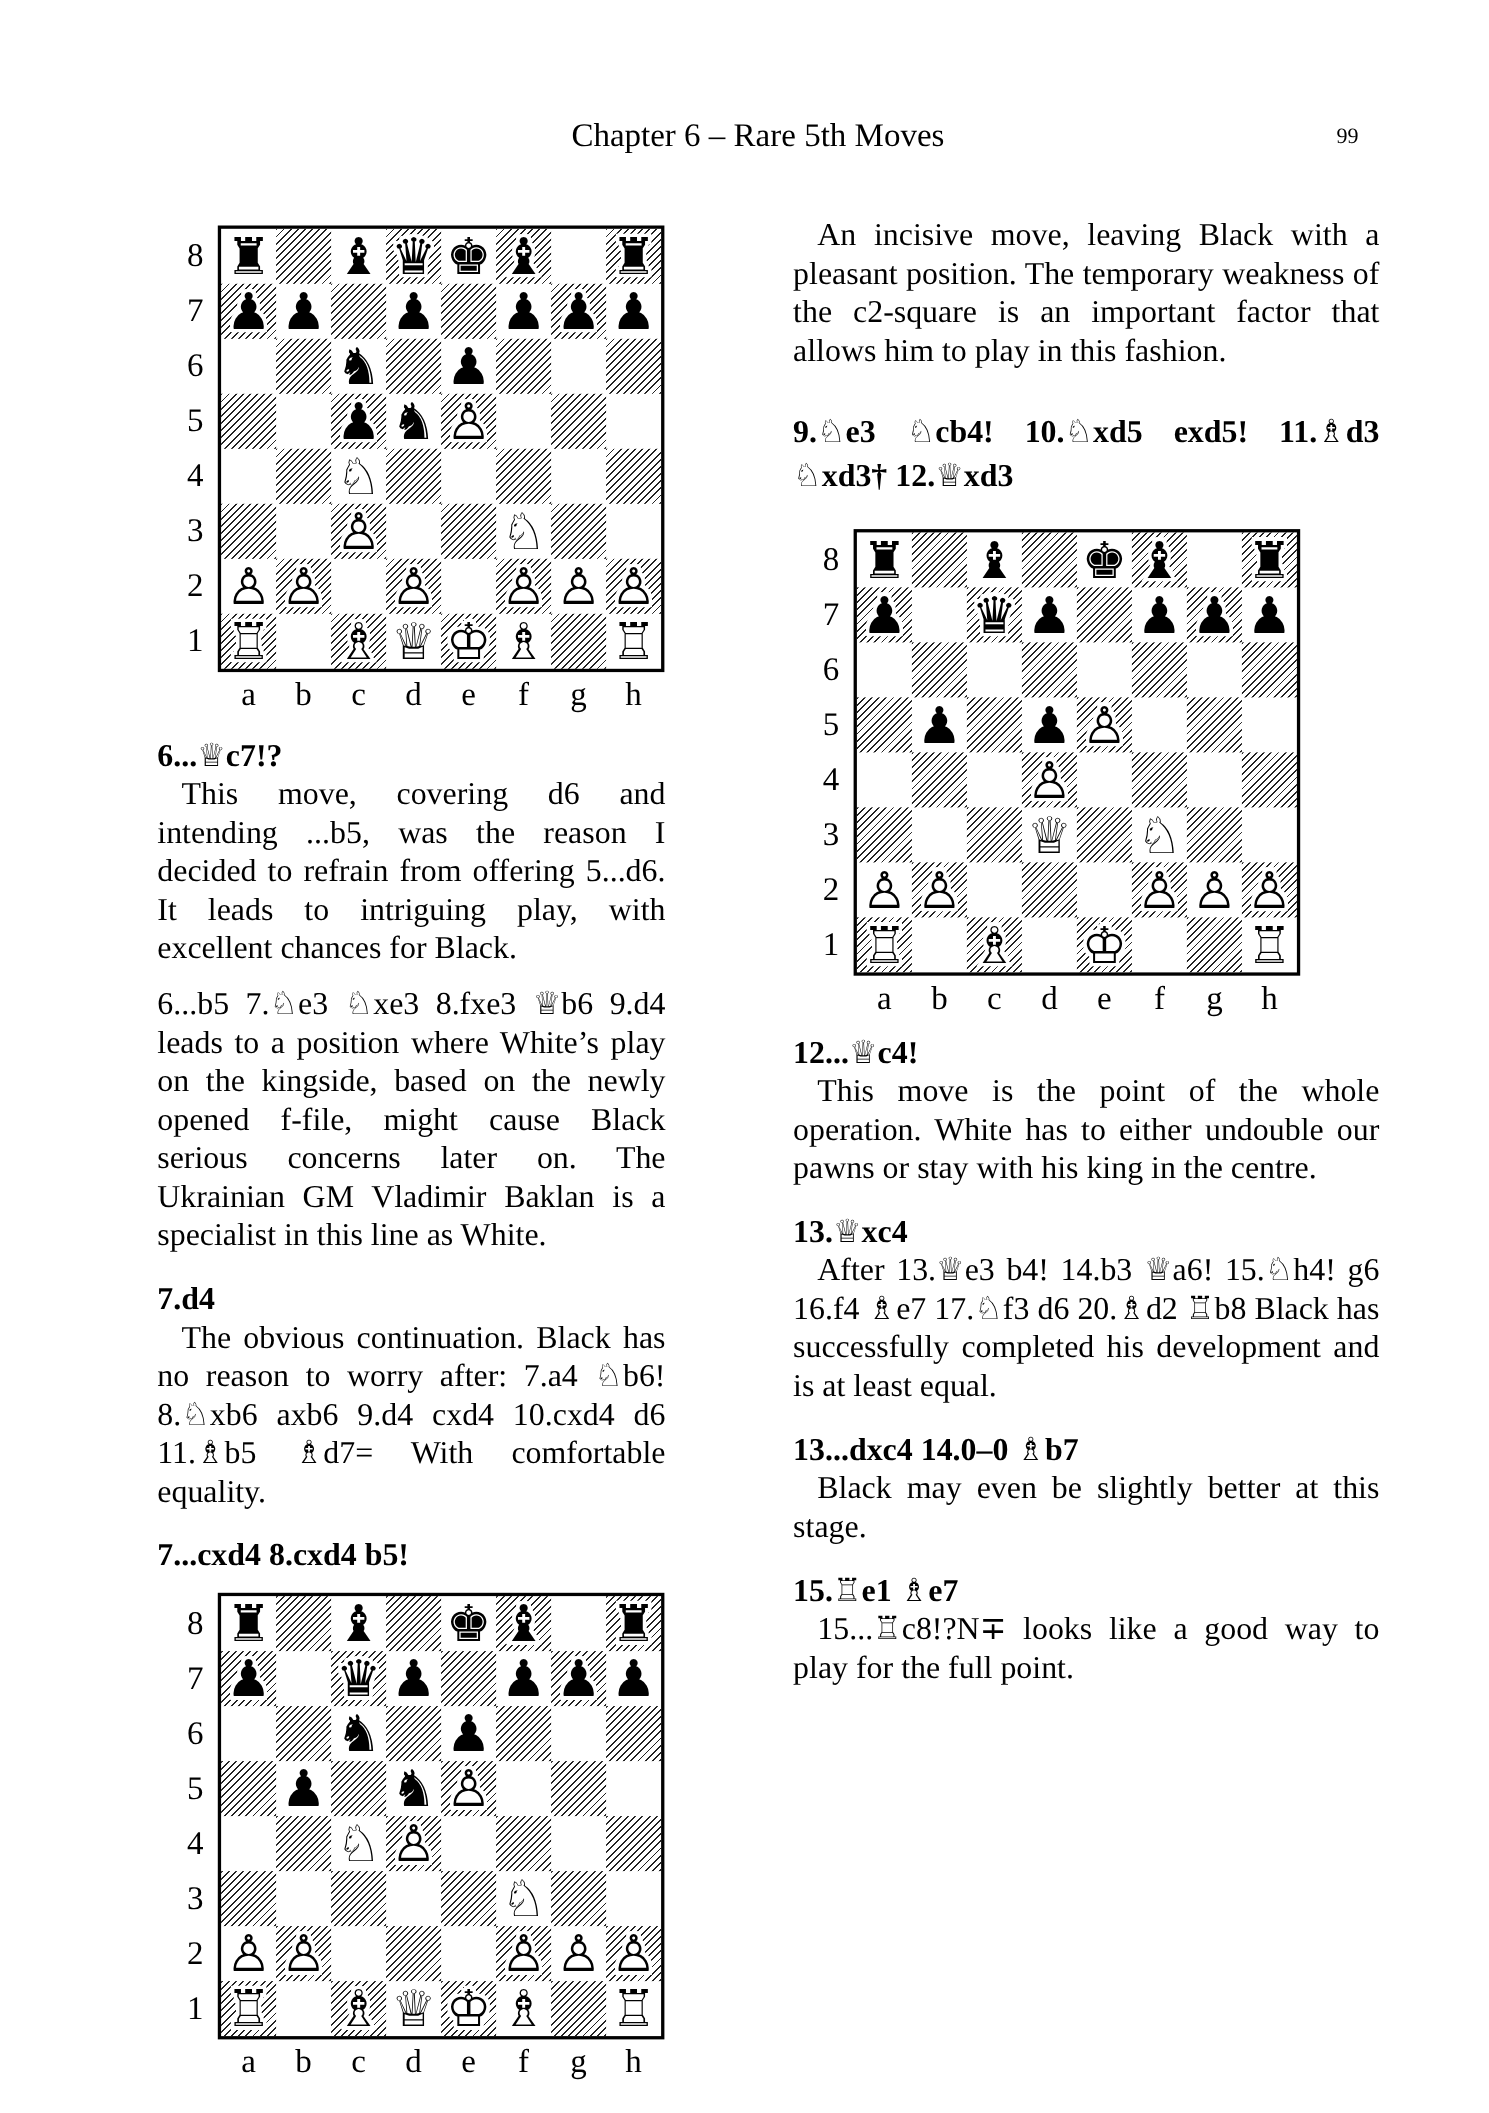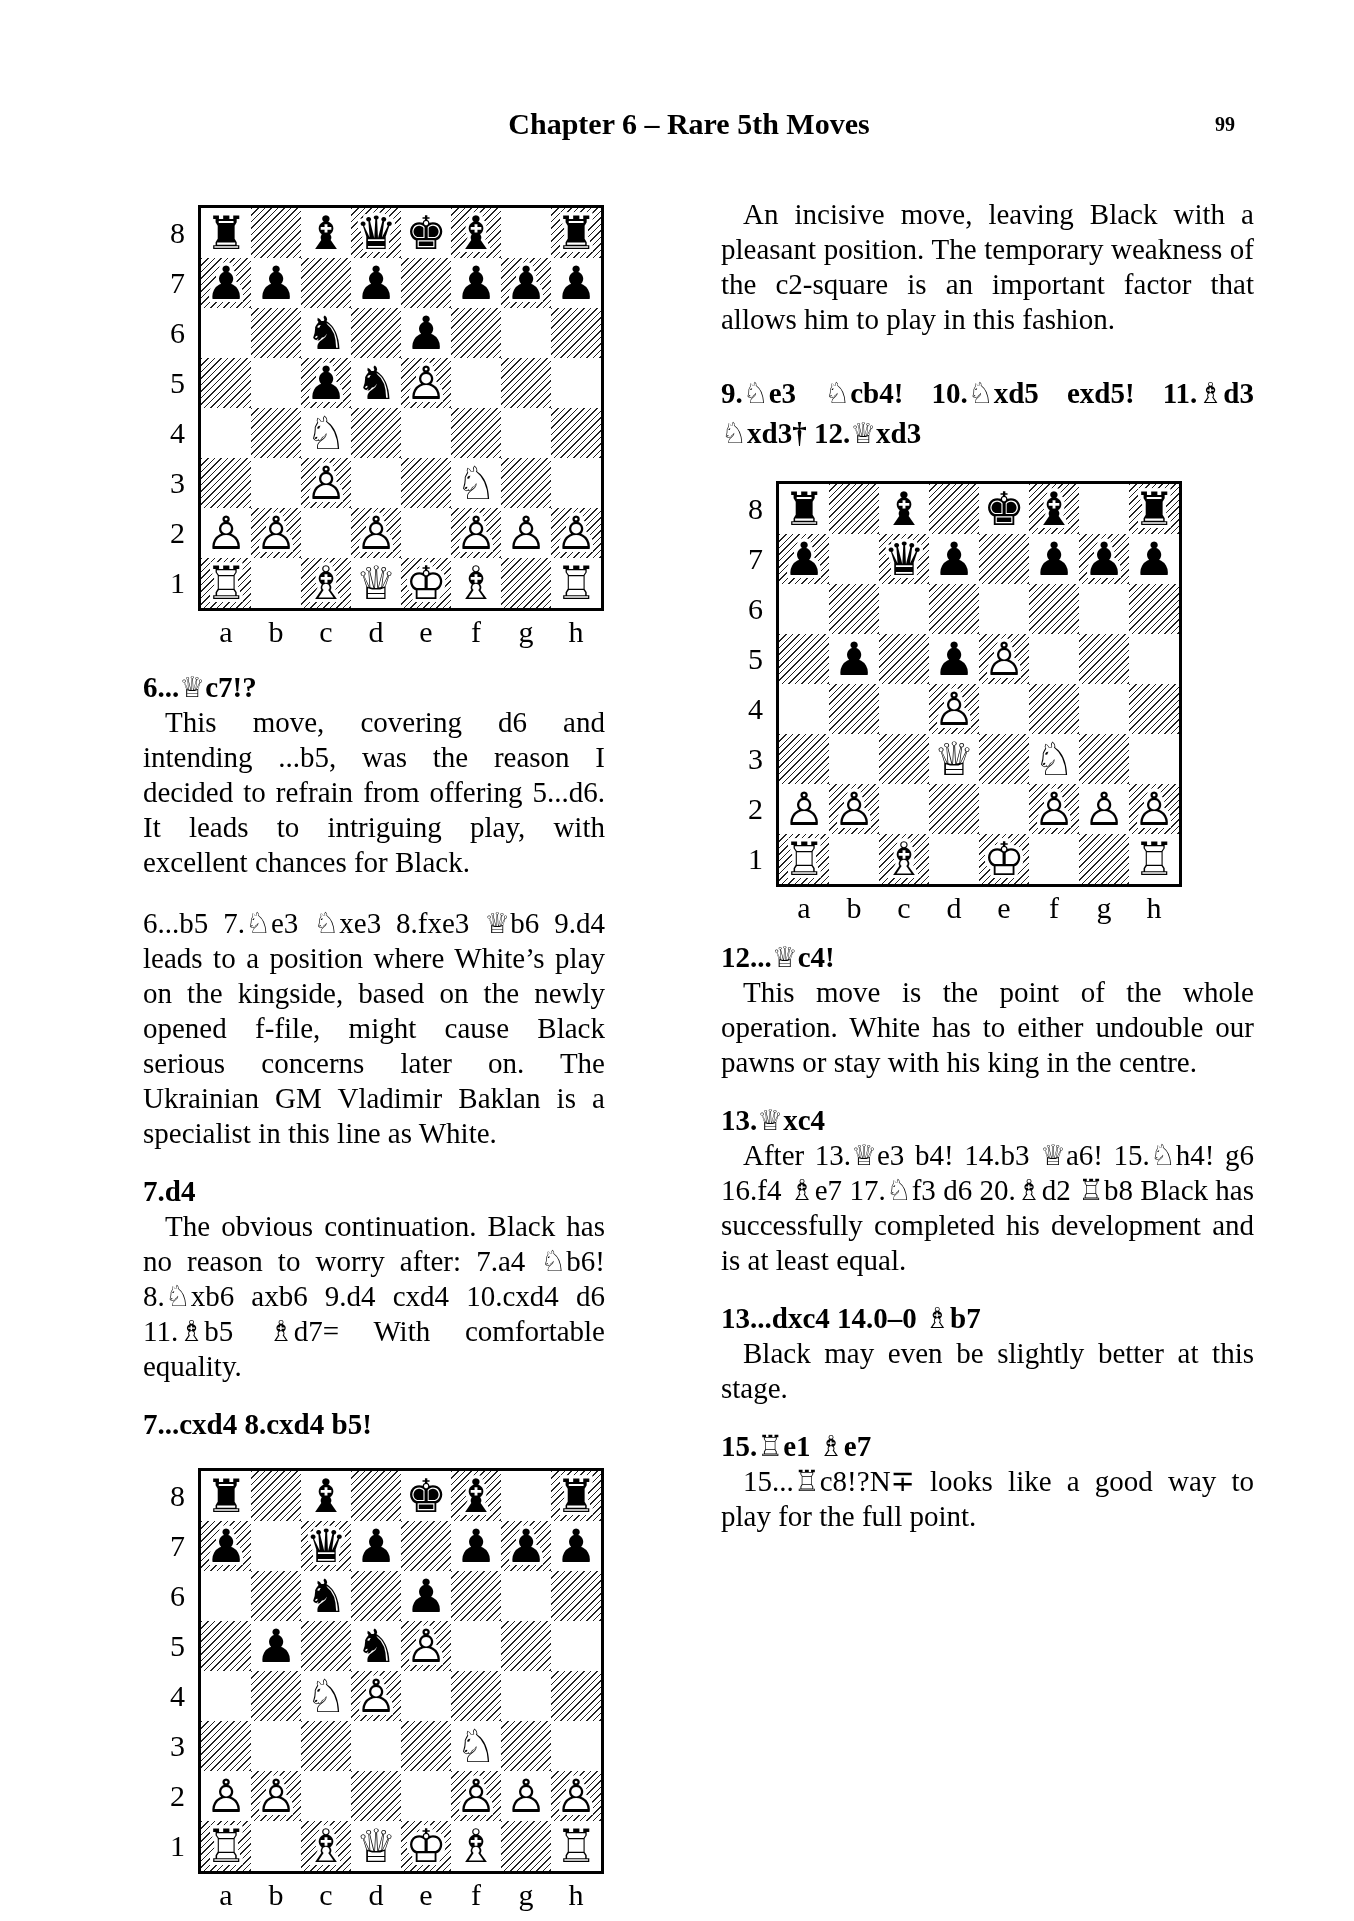--- a/index.html
+++ b/index.html
@@ -1,35 +1,35 @@
 <!DOCTYPE html>
 <html><head>
 <meta charset="utf-8">
 <style>
   html,body{margin:0;padding:0;background:#ffffff;}
   .page{position:relative;width:1354px;height:1921px;background:#ffffff;
         font-family:"Liberation Serif","DejaVu Sans",serif;color:#000;overflow:hidden;}
 
   
-  .header{position:absolute;top:106px;left:143px;width:1092px;height:40px;font-weight:bold;}
+  .header{position:absolute;top:106px;left:143px;width:1092px;height:40px;}
   .chapter-title{text-align:center;font-size:30px;line-height:36px;}
   .page-number{position:absolute;right:0;top:0;font-size:20px;line-height:36px;}
 
   
   .col{position:absolute;}
   .col.left{left:143px;top:205px;width:462px;}
   .col.right{left:702px;top:197px;width:533px;margin-left:19px;}
 
   
   .para{margin:0;text-align:justify;font-size:29px;line-height:35px;}
   .para.indent{text-indent:22px;}
   .heading{font-weight:bold;font-size:29px;line-height:36px;}
   .moves{font-weight:bold;font-size:29px;line-height:40px;text-align:justify;}
   .mt8{margin-top:8px}.mt14{margin-top:14px}.mt22{margin-top:22px}
-  .mt26{margin-top:26px}.mt28{margin-top:28px}.mt36{margin-top:36px}
+  .mt26{margin-top:16px}.mt28{margin-top:28px}.mt36{margin-top:36px}
 
   
   .diagram{display:grid;grid-template-columns:55px 406px;grid-template-rows:406px 44px;}
   .rank-col{display:flex;flex-direction:column;padding-top:3px;}
   .rank-label{height:50px;line-height:50px;text-align:right;padding-right:13px;font-size:30px;}
   .board{width:400px;height:400px;border:3px solid #000;display:grid;
          grid-template-columns:repeat(8,50px);grid-template-rows:repeat(8,50px);background:#fff;}
   .file-row{grid-column:2;display:flex;padding-left:3px;}
   .file-label{width:50px;text-align:center;font-size:30px;line-height:42px;}
   .sq{position:relative;width:50px;height:50px;}

